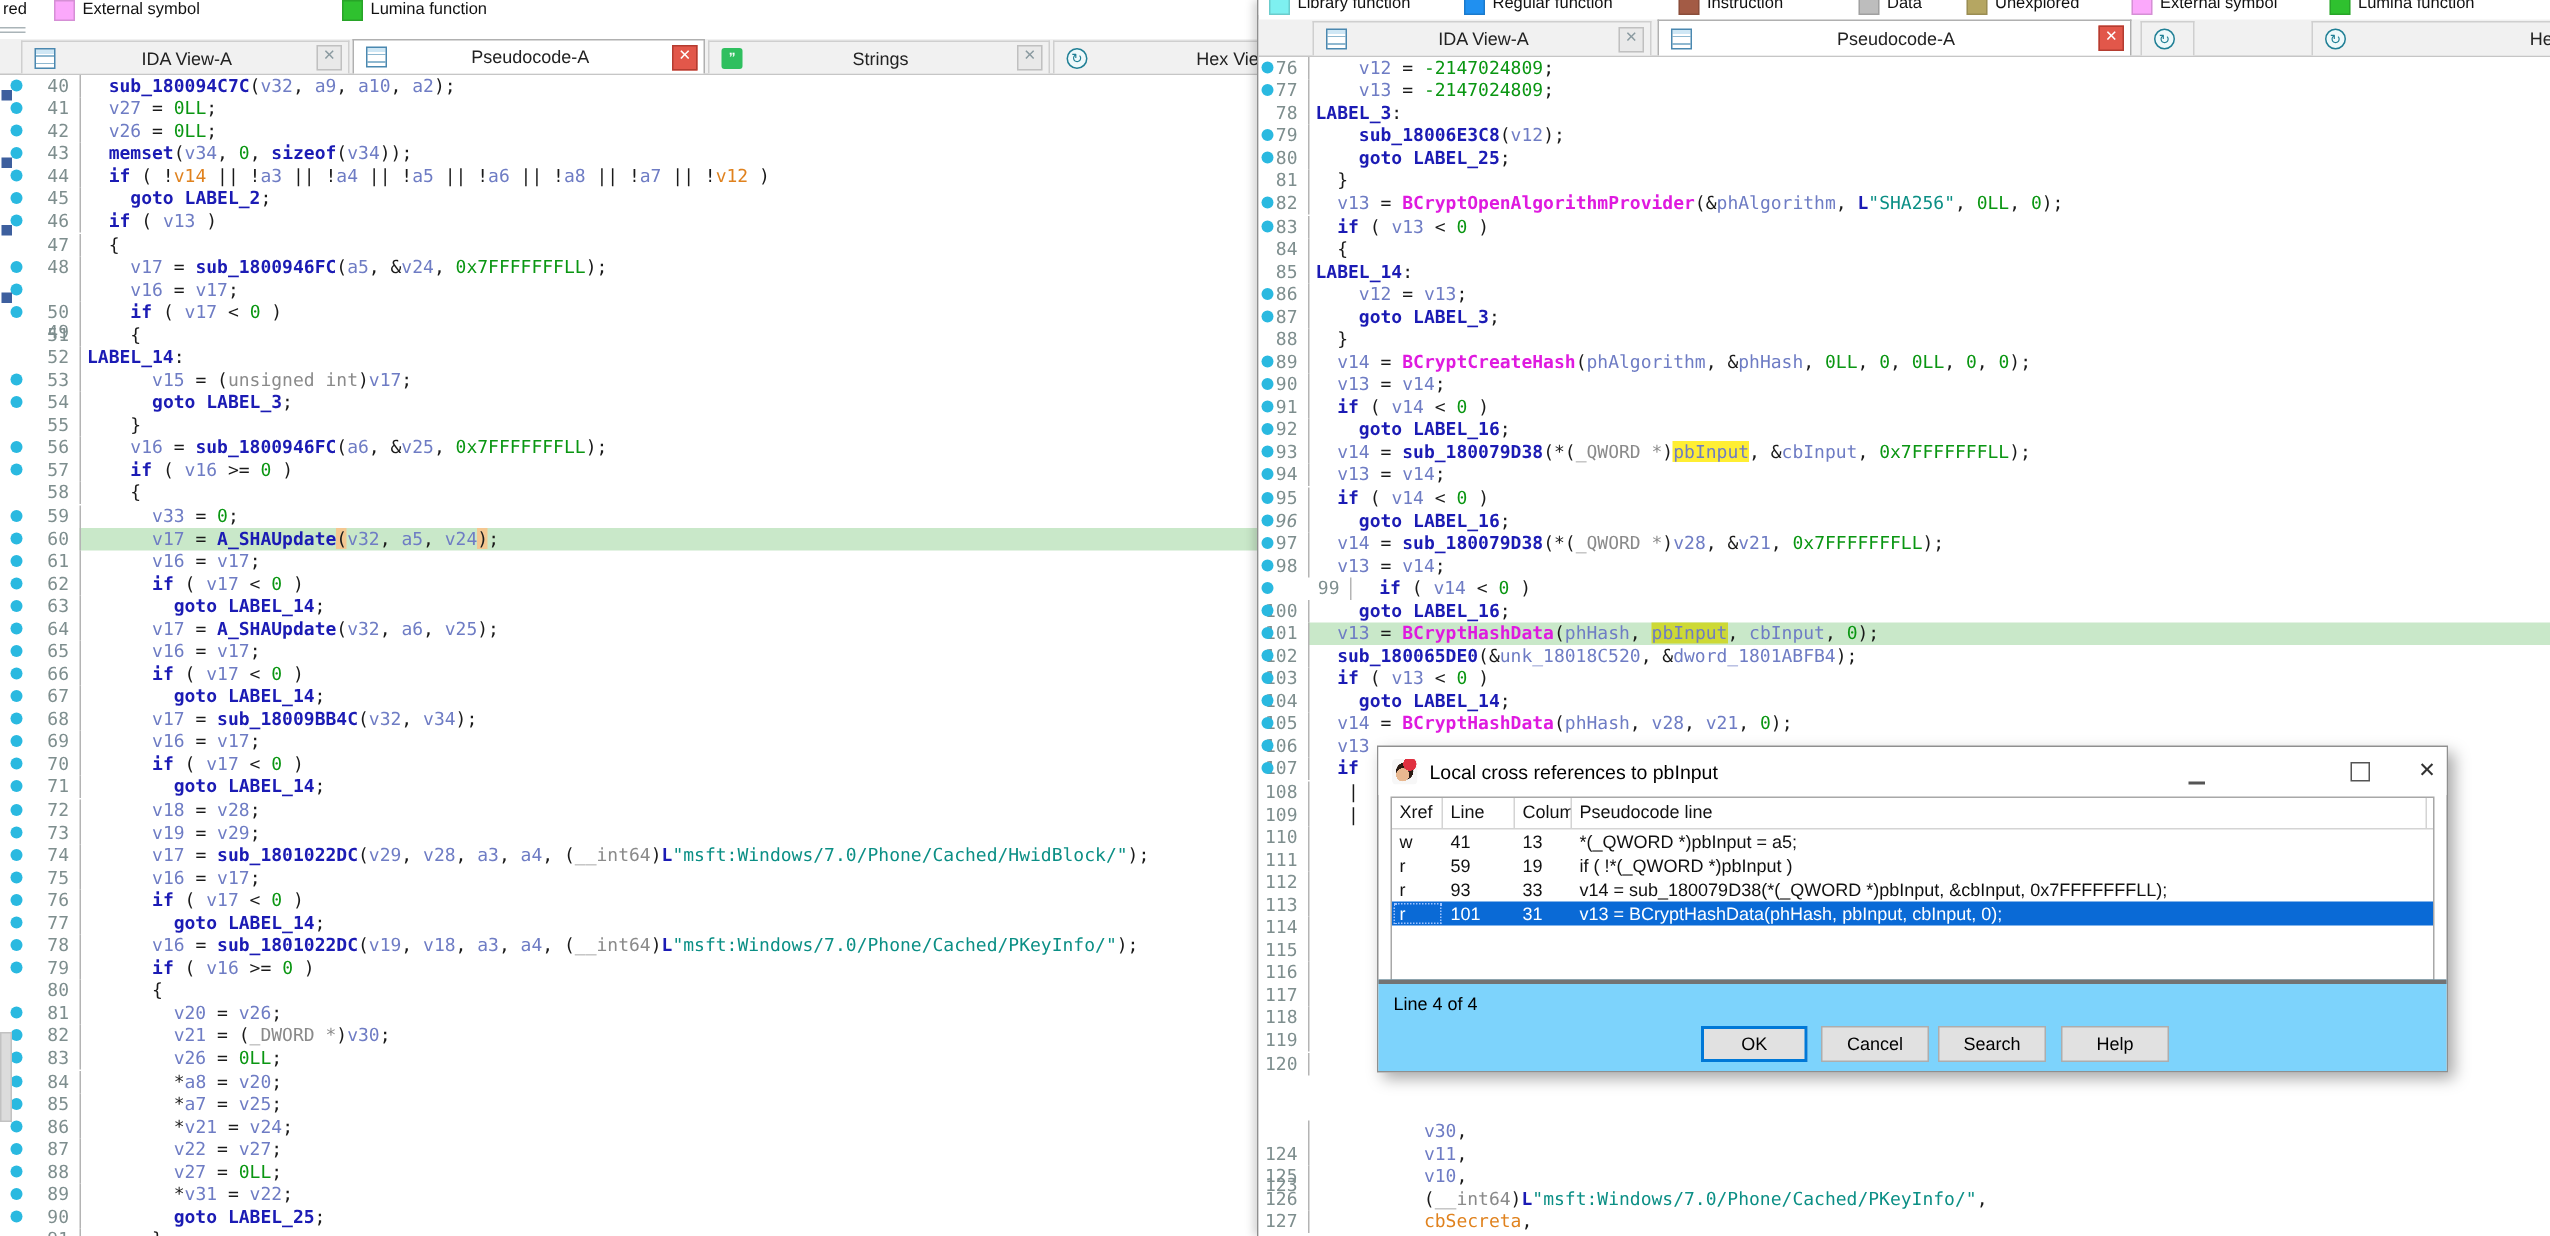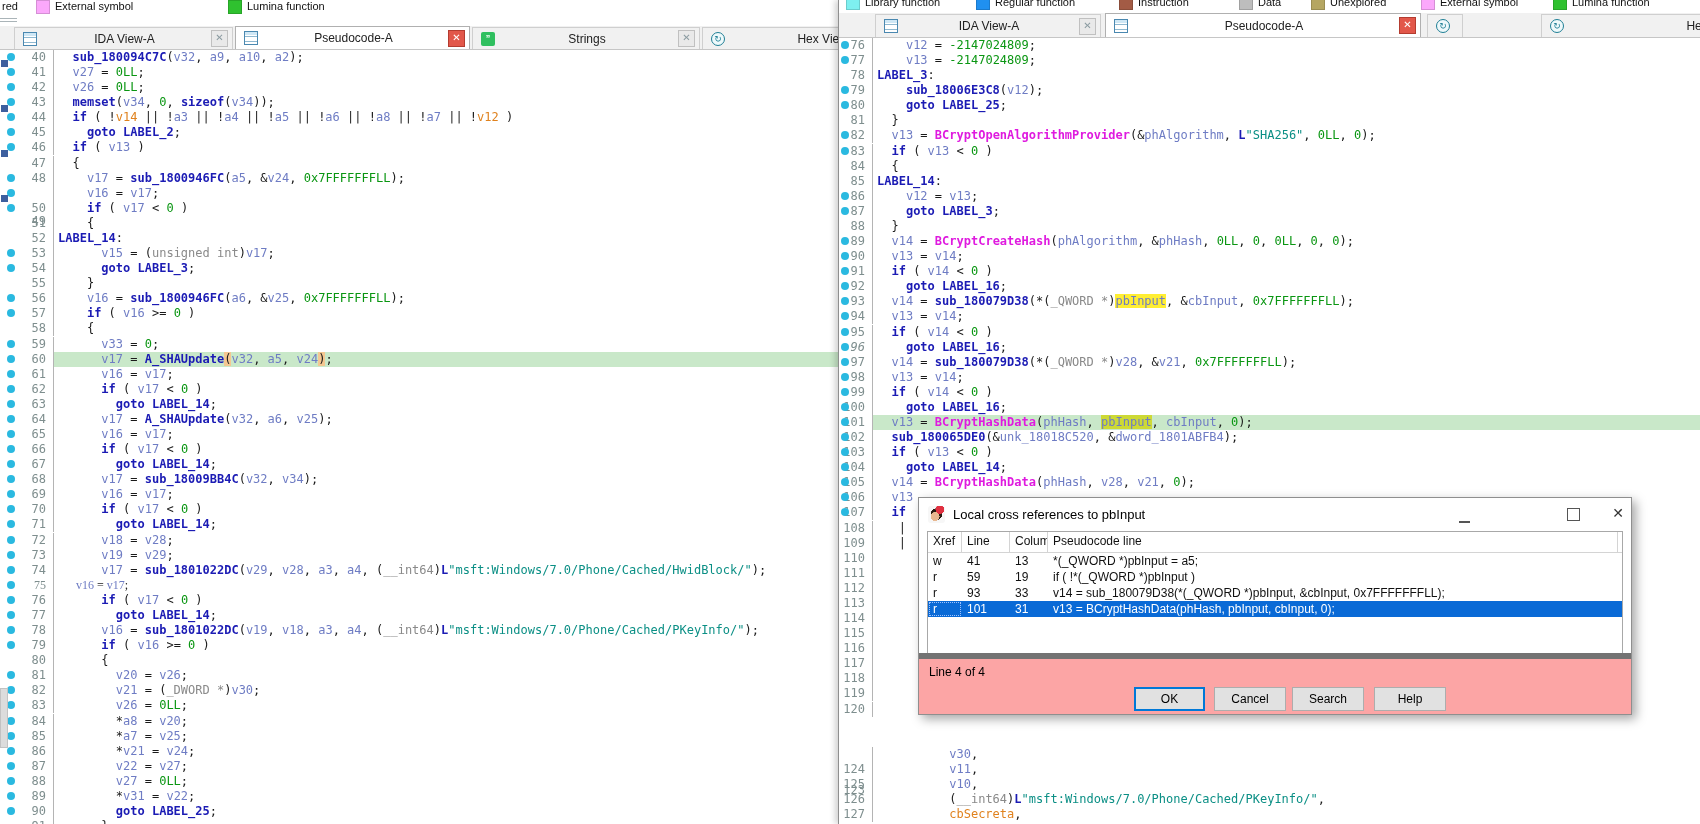--- a/index.html
+++ b/index.html
@@ -61,21 +61,21 @@
   .ctl-min{border-bottom:2px solid #555;height:9px;width:11px}
   .ctl-max{border:1.5px solid #555;width:11px;height:11px}
   .ctl-close{font-size:14px;line-height:15px}
   .dlg-table{position:absolute;left:8px;top:33px;width:694px;height:121px;border:1px solid #a8a8a8;background:#fff;font-size:12px;overflow:hidden}
   .dlg-hrow{position:absolute;left:0;right:0;top:0;height:20px;border-bottom:1px solid #d4d4d4;display:flex}
   .dlg-hcell{border-right:1px solid #d4d4d4;padding:2px 0 0 5px;box-sizing:border-box;white-space:nowrap;overflow:hidden;color:#111}
   .dlg-row{position:absolute;left:0;right:0;height:16px;display:flex;color:#111}
   .dlg-cell{padding:1px 0 0 5px;box-sizing:border-box;white-space:nowrap;overflow:hidden}
   .dlg-row.sel{background:#0a6ad6;color:#fff}
   .dlg-row.sel .dlg-cell:first-child{outline:1px dotted #9fc3ff;outline-offset:-2px}
-  .dlg-bottom{position:absolute;left:0;right:0;top:155px;bottom:0;background:#fca5a5;border-top:6px solid #737373}
+  .dlg-bottom{position:absolute;left:0;right:0;top:155px;bottom:0;background:#7dd3fc;border-top:3px solid #737373}
   .dlg-status{position:absolute;left:10px;top:6px;font-size:12px;color:#000}
   .dlg-btn{position:absolute;top:28px;height:24px;background:#e1e1e1;border:1px solid #adadad;font-size:12px;font-family:"Liberation Sans",sans-serif;color:#000;padding:0;box-sizing:border-box}
   .dlg-btn.default{border:2px solid #0078d7}
 </style>
 </head>
 <body>
 
 <div class="win" id="leftwin">
   <div class="legend">
     <span class="leg-item" style="left:2px">
@@ -142,21 +142,21 @@
       <div class="cl" style="top: 377px;"><span class="bullet" style="left: 7px;"></span><span class="num" style="width: 53px;">65</span><span class="code"><span>      </span><span class="v">v16</span><span> = </span><span class="v">v17</span><span>;</span></span></div>
       <div class="cl" style="top: 392.08px;"><span class="bullet" style="left: 7px;"></span><span class="num" style="width: 53px;">66</span><span class="code"><span>      </span><span class="k">if</span><span> ( </span><span class="v">v17</span><span> &lt; </span><span class="n">0</span><span> )</span></span></div>
       <div class="cl" style="top: 407.16px;"><span class="bullet" style="left: 7px;"></span><span class="num" style="width: 53px;">67</span><span class="code"><span>        </span><span class="k">goto</span><span> </span><span class="k">LABEL_14</span><span>;</span></span></div>
       <div class="cl" style="top: 422.24px;"><span class="bullet" style="left: 7px;"></span><span class="num" style="width: 53px;">68</span><span class="code"><span>      </span><span class="v">v17</span><span> = </span><span class="k">sub_18009BB4C</span><span>(</span><span class="v">v32</span><span>, </span><span class="v">v34</span><span>);</span></span></div>
       <div class="cl" style="top: 437.32px;"><span class="bullet" style="left: 7px;"></span><span class="num" style="width: 53px;">69</span><span class="code"><span>      </span><span class="v">v16</span><span> = </span><span class="v">v17</span><span>;</span></span></div>
       <div class="cl" style="top: 452.4px;"><span class="bullet" style="left: 7px;"></span><span class="num" style="width: 53px;">70</span><span class="code"><span>      </span><span class="k">if</span><span> ( </span><span class="v">v17</span><span> &lt; </span><span class="n">0</span><span> )</span></span></div>
       <div class="cl" style="top: 467.48px;"><span class="bullet" style="left: 7px;"></span><span class="num" style="width: 53px;">71</span><span class="code"><span>        </span><span class="k">goto</span><span> </span><span class="k">LABEL_14</span><span>;</span></span></div>
       <div class="cl" style="top: 482.56px;"><span class="bullet" style="left: 7px;"></span><span class="num" style="width: 53px;">72</span><span class="code"><span>      </span><span class="v">v18</span><span> = </span><span class="v">v28</span><span>;</span></span></div>
       <div class="cl" style="top: 497.64px;"><span class="bullet" style="left: 7px;"></span><span class="num" style="width: 53px;">73</span><span class="code"><span>      </span><span class="v">v19</span><span> = </span><span class="v">v29</span><span>;</span></span></div>
       <div class="cl" style="top: 512.72px;"><span class="bullet" style="left: 7px;"></span><span class="num" style="width: 53px;">74</span><span class="code"><span>      </span><span class="v">v17</span><span> = </span><span class="k">sub_1801022DC</span><span>(</span><span class="v">v29</span><span>, </span><span class="v">v28</span><span>, </span><span class="v">a3</span><span>, </span><span class="v">a4</span><span>, (</span><span class="t">__int64</span><span>)</span><span class="k">L</span><span class="s">"msft:Windows/7.0/Phone/Cached/HwidBlock/"</span><span>);</span></span></div>
-      <div class="cl" style="top: 527.8px; font-family: Liberation Serif, serif;"><span class="bullet" style="left: 7px;"></span><span class="num" style="width: 53px;">75</span><span class="code"><span>      </span><span class="v">v16</span><span> = </span><span class="v">v17</span><span>;</span></span></div>
+      <div class="cl" style="top: 527.8px;"><span class="bullet" style="left: 7px;"></span><span class="num" style="width: 53px;">75</span><span class="code"><span>      </span><span class="v">v16</span><span> = </span><span class="v">v17</span><span>;</span></span></div>
       <div class="cl" style="top: 542.88px;"><span class="bullet" style="left: 7px;"></span><span class="num" style="width: 53px;">76</span><span class="code"><span>      </span><span class="k">if</span><span> ( </span><span class="v">v17</span><span> &lt; </span><span class="n">0</span><span> )</span></span></div>
       <div class="cl" style="top: 557.96px;"><span class="bullet" style="left: 7px;"></span><span class="num" style="width: 53px;">77</span><span class="code"><span>        </span><span class="k">goto</span><span> </span><span class="k">LABEL_14</span><span>;</span></span></div>
       <div class="cl" style="top: 573.04px;"><span class="bullet" style="left: 7px;"></span><span class="num" style="width: 53px;">78</span><span class="code"><span>      </span><span class="v">v16</span><span> = </span><span class="k">sub_1801022DC</span><span>(</span><span class="v">v19</span><span>, </span><span class="v">v18</span><span>, </span><span class="v">a3</span><span>, </span><span class="v">a4</span><span>, (</span><span class="t">__int64</span><span>)</span><span class="k">L</span><span class="s">"msft:Windows/7.0/Phone/Cached/PKeyInfo/"</span><span>);</span></span></div>
       <div class="cl" style="top: 588.12px;"><span class="bullet" style="left: 7px;"></span><span class="num" style="width: 53px;">79</span><span class="code"><span>      </span><span class="k">if</span><span> ( </span><span class="v">v16</span><span> &gt;= </span><span class="n">0</span><span> )</span></span></div>
       <div class="cl" style="top: 603.2px;"><span class="num" style="width: 53px;">80</span><span class="code"><span>      {</span></span></div>
       <div class="cl" style="top: 618.28px;"><span class="bullet" style="left: 7px;"></span><span class="num" style="width: 53px;">81</span><span class="code"><span>        </span><span class="v">v20</span><span> = </span><span class="v">v26</span><span>;</span></span></div>
       <div class="cl" style="top: 633.36px;"><span class="bullet" style="left: 7px;"></span><span class="num" style="width: 53px;">82</span><span class="code"><span>        </span><span class="v">v21</span><span> = (</span><span class="t">_DWORD *</span><span>)</span><span class="v">v30</span><span>;</span></span></div>
       <div class="cl" style="top: 648.44px;"><span class="bullet" style="left: 7px;"></span><span class="num" style="width: 53px;">83</span><span class="code"><span>        </span><span class="v">v26</span><span> = </span><span class="n">0LL</span><span>;</span></span></div>
       <div class="cl" style="top: 663.52px;"><span class="bullet" style="left: 7px;"></span><span class="num" style="width: 53px;">84</span><span class="code"><span>        *</span><span class="v">a8</span><span> = </span><span class="v">v20</span><span>;</span></span></div>
       <div class="cl" style="top: 678.6px;"><span class="bullet" style="left: 7px;"></span><span class="num" style="width: 53px;">85</span><span class="code"><span>        *</span><span class="v">a7</span><span> = </span><span class="v">v25</span><span>;</span></span></div>
@@ -242,21 +242,21 @@
       <div class="cl" style="top: 196.04px;"><span class="bullet" style="left: 2px;"></span><span class="num" style="width: 33px;">89</span><span class="code"><span>  </span><span class="v">v14</span><span> = </span><span class="m">BCryptCreateHash</span><span>(</span><span class="v">phAlgorithm</span><span>, &amp;</span><span class="v">phHash</span><span>, </span><span class="n">0LL</span><span>, </span><span class="n">0</span><span>, </span><span class="n">0LL</span><span>, </span><span class="n">0</span><span>, </span><span class="n">0</span><span>);</span></span></div>
       <div class="cl" style="top: 211.12px;"><span class="bullet" style="left: 2px;"></span><span class="num" style="width: 33px;">90</span><span class="code"><span>  </span><span class="v">v13</span><span> = </span><span class="v">v14</span><span>;</span></span></div>
       <div class="cl" style="top: 226.2px;"><span class="bullet" style="left: 2px;"></span><span class="num" style="width: 33px;">91</span><span class="code"><span>  </span><span class="k">if</span><span> ( </span><span class="v">v14</span><span> &lt; </span><span class="n">0</span><span> )</span></span></div>
       <div class="cl" style="top: 241.28px;"><span class="bullet" style="left: 2px;"></span><span class="num" style="width: 33px;">92</span><span class="code"><span>    </span><span class="k">goto</span><span> </span><span class="k">LABEL_16</span><span>;</span></span></div>
       <div class="cl" style="top: 256.36px;"><span class="bullet" style="left: 2px;"></span><span class="num" style="width: 33px;">93</span><span class="code"><span>  </span><span class="v">v14</span><span> = </span><span class="k">sub_180079D38</span><span>(*(</span><span class="t">_QWORD *</span><span>)</span><span class="v bgy">pbInput</span><span>, &amp;</span><span class="v">cbInput</span><span>, </span><span class="n">0x7FFFFFFFLL</span><span>);</span></span></div>
       <div class="cl" style="top: 271.44px;"><span class="bullet" style="left: 2px;"></span><span class="num" style="width: 33px;">94</span><span class="code"><span>  </span><span class="v">v13</span><span> = </span><span class="v">v14</span><span>;</span></span></div>
       <div class="cl" style="top: 286.52px;"><span class="bullet" style="left: 2px;"></span><span class="num" style="width: 33px;">95</span><span class="code"><span>  </span><span class="k">if</span><span> ( </span><span class="v">v14</span><span> &lt; </span><span class="n">0</span><span> )</span></span></div>
       <div class="cl" style="top: 301.6px;"><span class="bullet" style="left: 2px;"></span><span class="num" style="width: 33px; font-style: italic;">96</span><span class="code"><span>    </span><span class="k">goto</span><span> </span><span class="k">LABEL_16</span><span>;</span></span></div>
       <div class="cl" style="top: 316.68px;"><span class="bullet" style="left: 2px;"></span><span class="num" style="width: 33px;">97</span><span class="code"><span>  </span><span class="v">v14</span><span> = </span><span class="k">sub_180079D38</span><span>(*(</span><span class="t">_QWORD *</span><span>)</span><span class="v">v28</span><span>, &amp;</span><span class="v">v21</span><span>, </span><span class="n">0x7FFFFFFFLL</span><span>);</span></span></div>
       <div class="cl" style="top: 331.76px;"><span class="bullet" style="left: 2px;"></span><span class="num" style="width: 33px;">98</span><span class="code"><span>  </span><span class="v">v13</span><span> = </span><span class="v">v14</span><span>;</span></span></div>
-      <div class="cl" style="top: 346.84px;"><span class="bullet" style="left: 2px;"></span><span class="num" style="width: 33px;">99</span><span class="code"><span>  </span><span class="k">if</span><span> ( </span><span class="v">v14</span><span> &lt; </span><span class="n">0</span><span> )</span></span></div>
+      <div class="cl" style="top: 346.84px;"><span class="bullet" style="left: 2px;"></span><span class="num" style="width: 33px; margin-left: 28px;">99</span><span class="code"><span>  </span><span class="k">if</span><span> ( </span><span class="v">v14</span><span> &lt; </span><span class="n">0</span><span> )</span></span></div>
       <div class="cl" style="top: 361.92px;"><span class="bullet" style="left: 2px;"></span><span class="num" style="width: 33px;">100</span><span class="code"><span>    </span><span class="k">goto</span><span> </span><span class="k">LABEL_16</span><span>;</span></span></div>
       <div class="cl hl" style="top: 377px;"><span class="bullet" style="left: 2px;"></span><span class="num" style="width: 33px;">101</span><span class="code"><span>  </span><span class="v">v13</span><span> = </span><span class="m">BCryptHashData</span><span>(</span><span class="v">phHash</span><span>, </span><span class="v bgyg">pbInput</span><span>, </span><span class="v">cbInput</span><span>, </span><span class="n">0</span><span>);</span></span></div>
       <div class="cl" style="top: 392.08px;"><span class="bullet" style="left: 2px;"></span><span class="num" style="width: 33px;">102</span><span class="code"><span>  </span><span class="k">sub_180065DE0</span><span>(&amp;</span><span class="v">unk_18018C520</span><span>, &amp;</span><span class="v">dword_1801ABFB4</span><span>);</span></span></div>
       <div class="cl" style="top: 407.16px;"><span class="bullet" style="left: 2px;"></span><span class="num" style="width: 33px;">103</span><span class="code"><span>  </span><span class="k">if</span><span> ( </span><span class="v">v13</span><span> &lt; </span><span class="n">0</span><span> )</span></span></div>
       <div class="cl" style="top: 422.24px;"><span class="bullet" style="left: 2px;"></span><span class="num" style="width: 33px;">104</span><span class="code"><span>    </span><span class="k">goto</span><span> </span><span class="k">LABEL_14</span><span>;</span></span></div>
       <div class="cl" style="top: 437.32px;"><span class="bullet" style="left: 2px;"></span><span class="num" style="width: 33px;">105</span><span class="code"><span>  </span><span class="v">v14</span><span> = </span><span class="m">BCryptHashData</span><span>(</span><span class="v">phHash</span><span>, </span><span class="v">v28</span><span>, </span><span class="v">v21</span><span>, </span><span class="n">0</span><span>);</span></span></div>
       <div class="cl" style="top: 452.4px;"><span class="bullet" style="left: 2px;"></span><span class="num" style="width: 33px;">106</span><span class="code"><span>  </span><span class="v">v13</span></span></div>
       <div class="cl" style="top: 467.48px;"><span class="bullet" style="left: 2px;"></span><span class="num" style="width: 33px;">107</span><span class="code"><span>  </span><span class="k">if</span></span></div>
       <div class="cl" style="top: 482.56px;"><span class="num" style="width: 33px;">108</span><span class="code"><span>   |</span></span></div>
       <div class="cl" style="top: 497.64px;"><span class="num" style="width: 33px;">109</span><span class="code"><span>   |</span></span></div>

